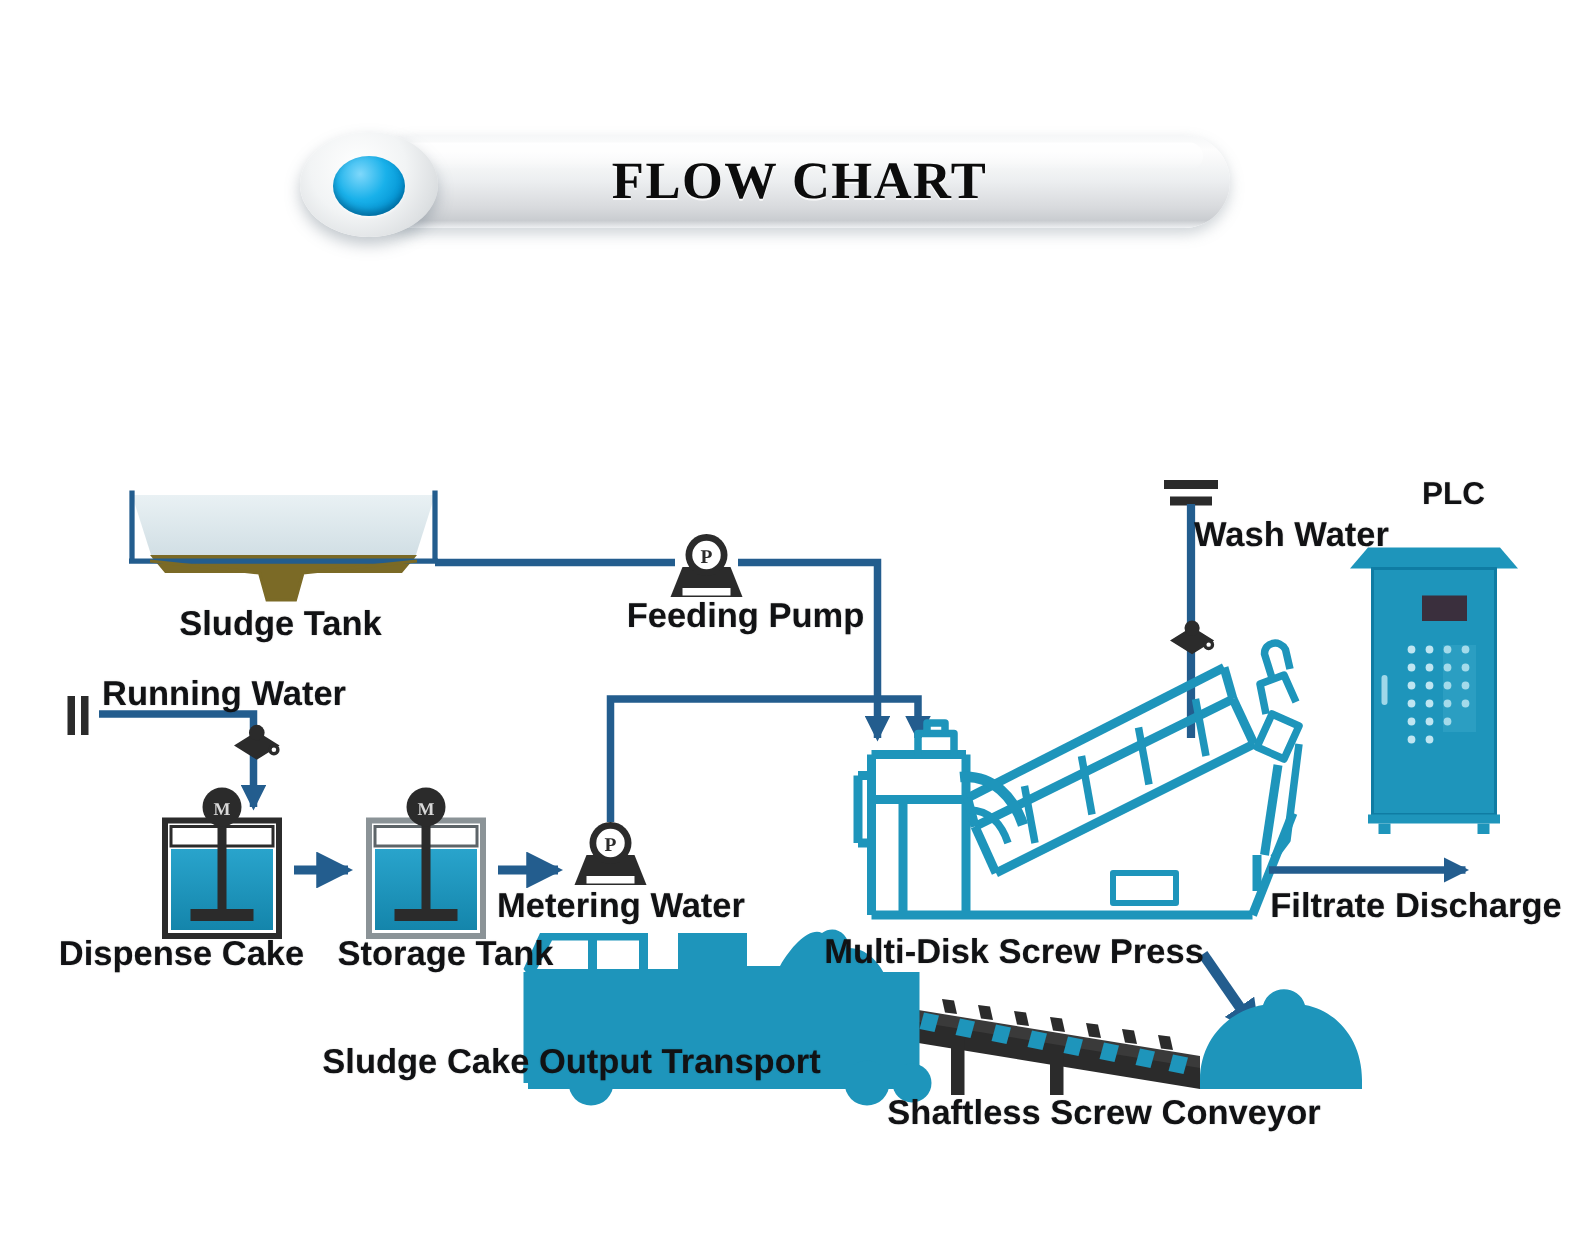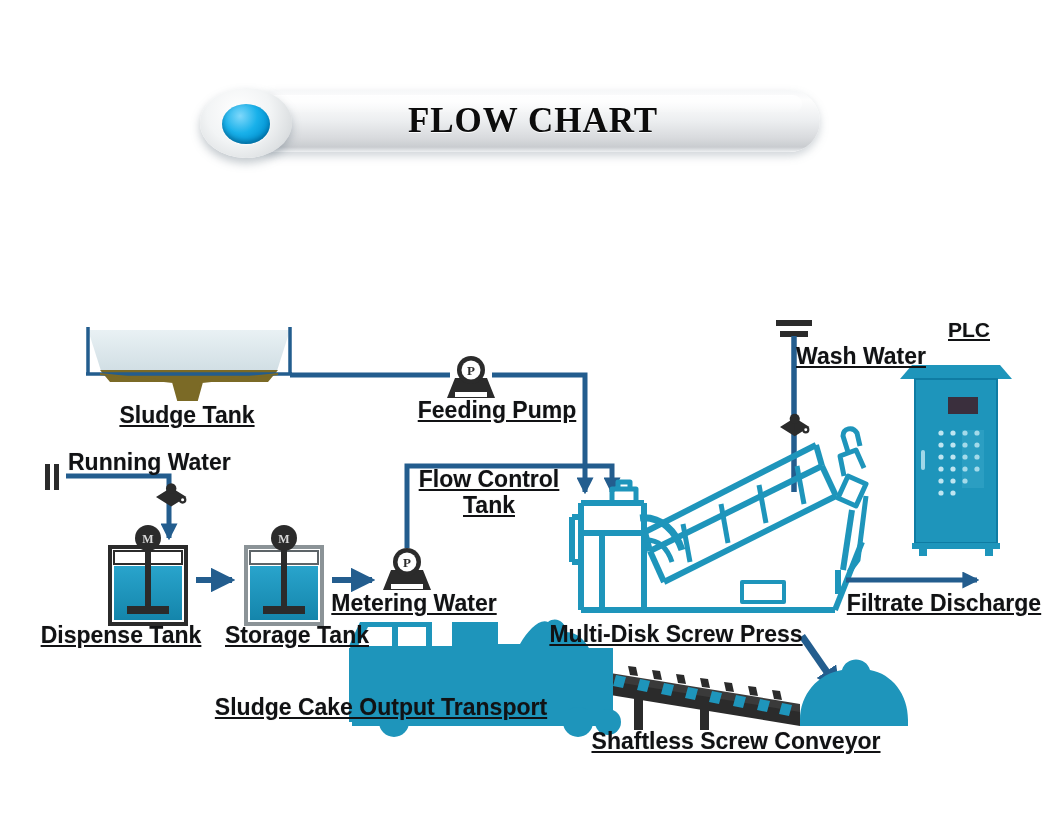--- a/index.html
+++ b/index.html
@@ -53,21 +53,21 @@
   
   .lbl{
     position:absolute;
     font-family:"Liberation Sans", sans-serif;
     font-weight:bold;
     color:#111214;
     white-space:nowrap;
     line-height:1.12;
     text-shadow:0 0 1px rgba(0,0,0,.25);
   }
-  .lbl.c{transform:translateX(-50%);text-align:center;text-decoration:underline;}
+  .lbl.c{transform:translateX(-50%);text-align:left;}
   .s20{font-size:23px;}
   .s21{font-size:21px;}
 </style>
 </head>
 <body>
 
 <div id="stage">
 
   <div class="banner">
     <div class="banner-bar"></div>
@@ -327,32 +327,28 @@
       <circle cx="608" cy="452" r="13"></circle>
       <rect x="349" y="440" width="264" height="12"></rect>
     </g>
 
   </svg>
 
   <div class="lbl c s20" style="left:187px;top:403px;">Sludge Tank</div>
 
   <div class="lbl s20" style="left:68px;top:450px;">Running Water</div>
 
-  <div class="lbl c s20" style="left:121px;top:623px;">Dispense Tank</div>
+  <div class="lbl c s20" style="left:121px;top:623px;">Dispense Cake</div>
 
   <div class="lbl c s20" style="left:297px;top:623px;">Storage Tank</div>
 
   <div class="lbl c s20" style="left:414px;top:591px;">Metering Water</div>
 
   <div class="lbl c s20" style="left:481px;top:398px;margin-left:16px;">Feeding Pump</div>
 
-  <div class="lbl c s20" style="left:489px;top:467px;">
-    <span>Flow Control</span><br>
-    <span>Tank</span>
-  </div>
 
   <div class="lbl c s20" style="left:861px;top:344px;">Wash Water</div>
 
   <div class="lbl c s21" style="left:969px;top:318px;">PLC</div>
 
   <div class="lbl c s20" style="left:676px;top:622px;">Multi-Disk Screw Press</div>
 
   <div class="lbl c s20" style="left:944px;top:591px;">Filtrate Discharge</div>
 
   <div class="lbl c s20" style="left:736px;top:729px;">Shaftless Screw Conveyor</div>

